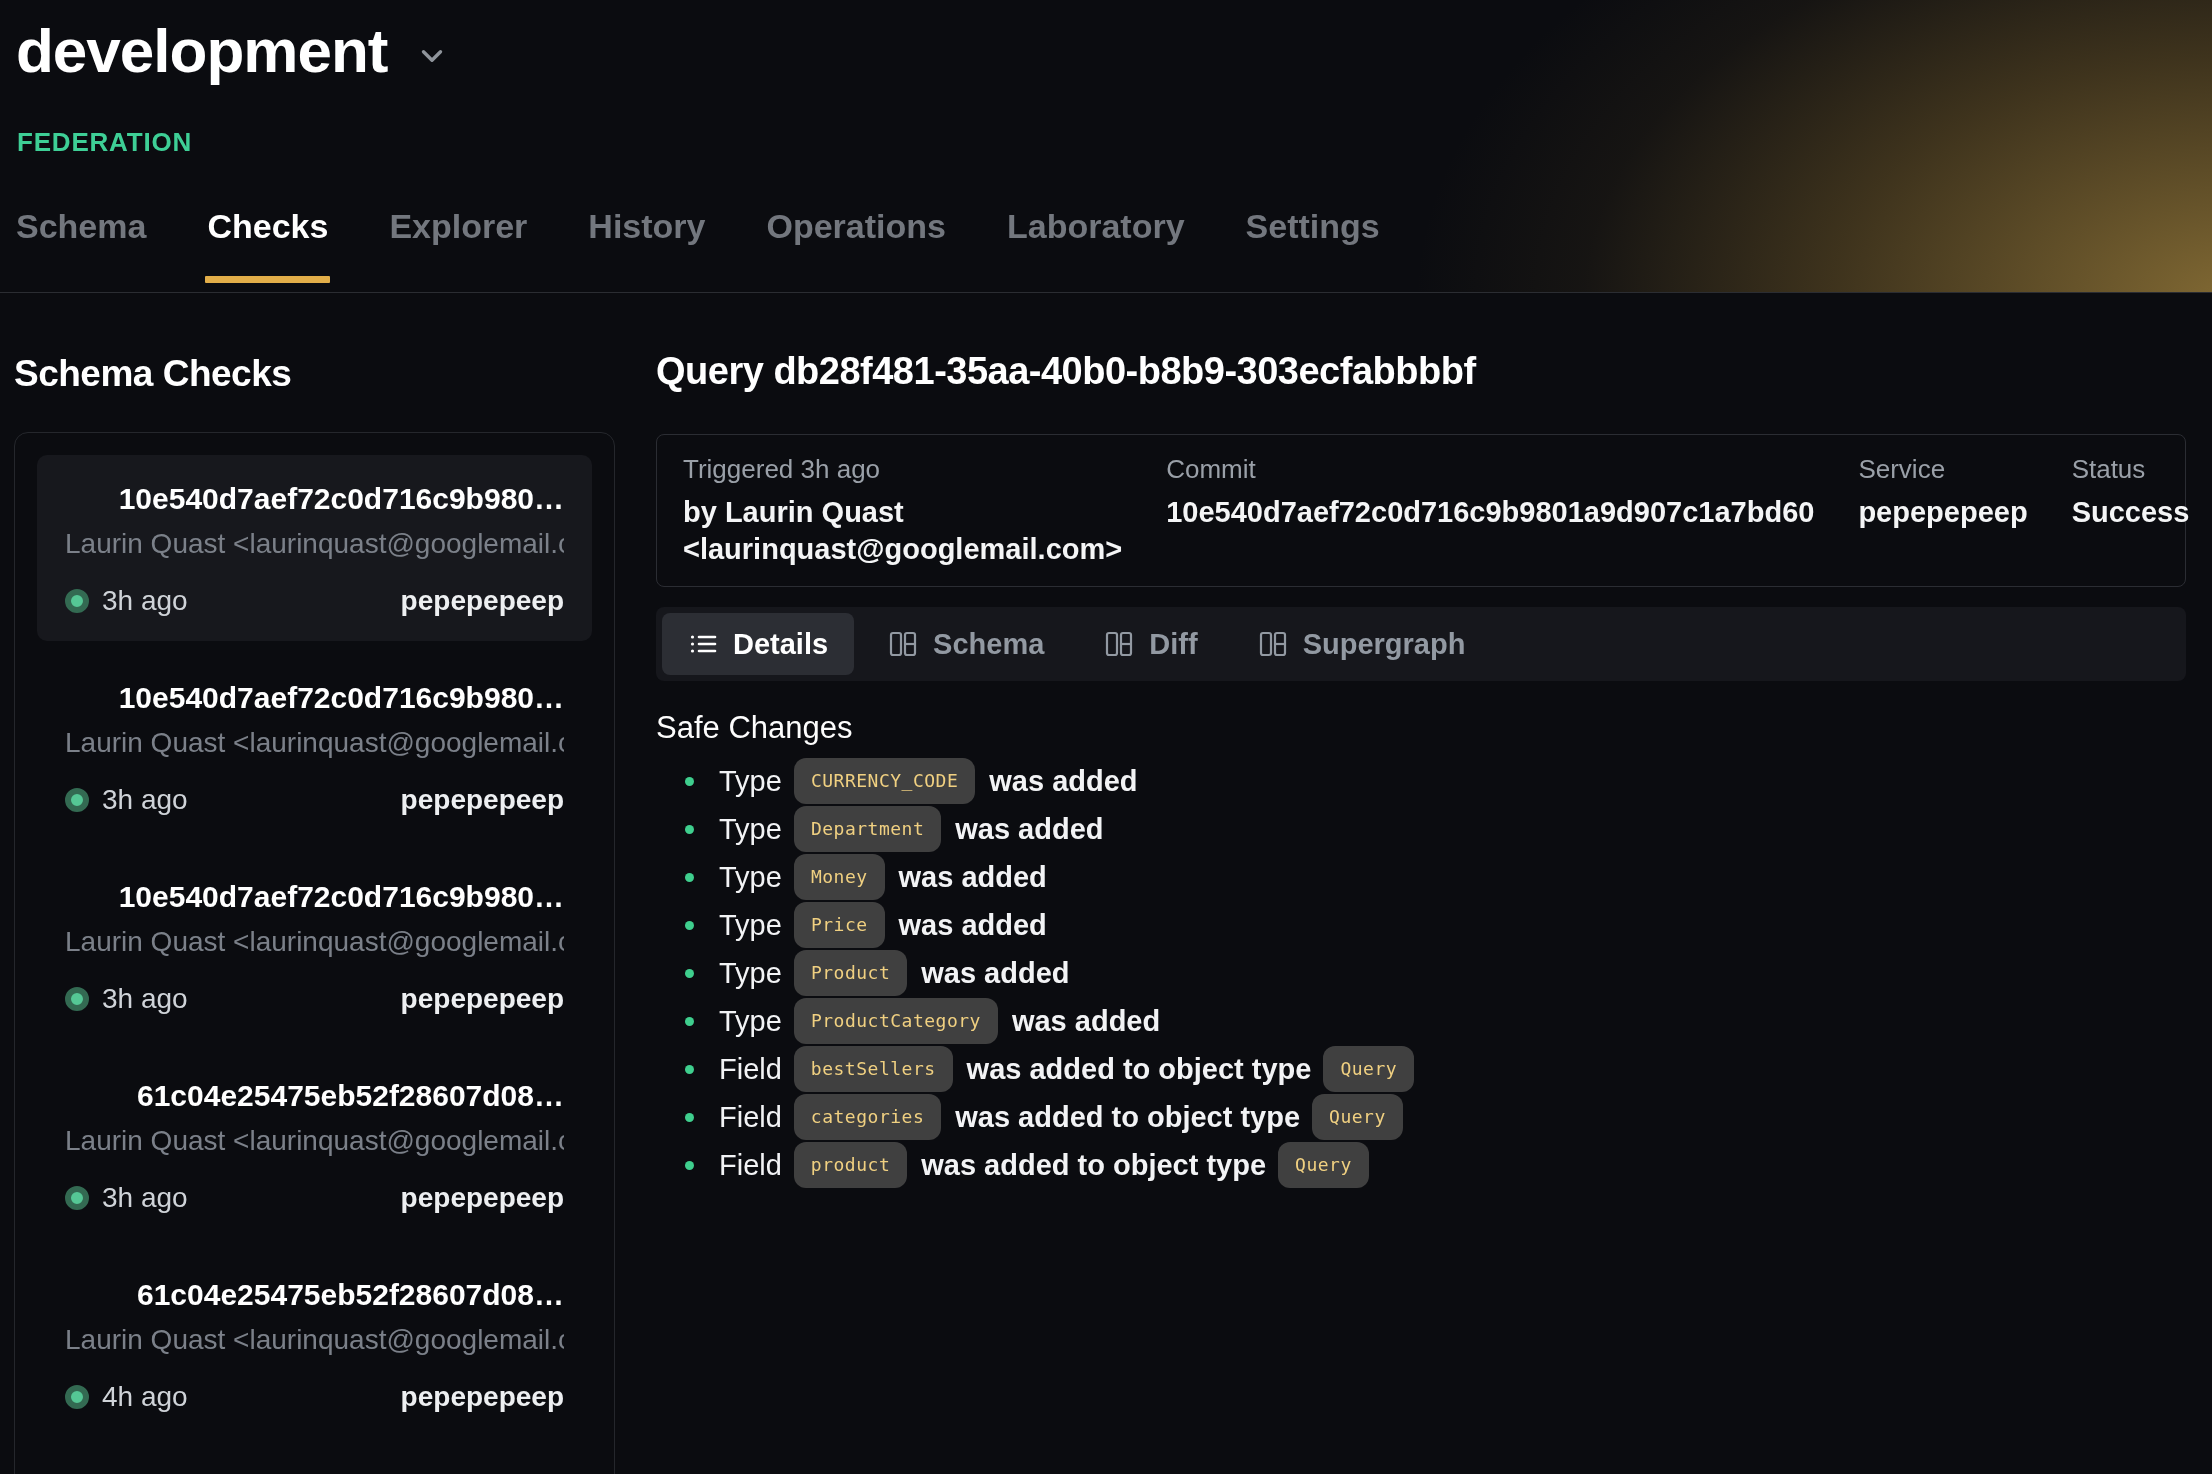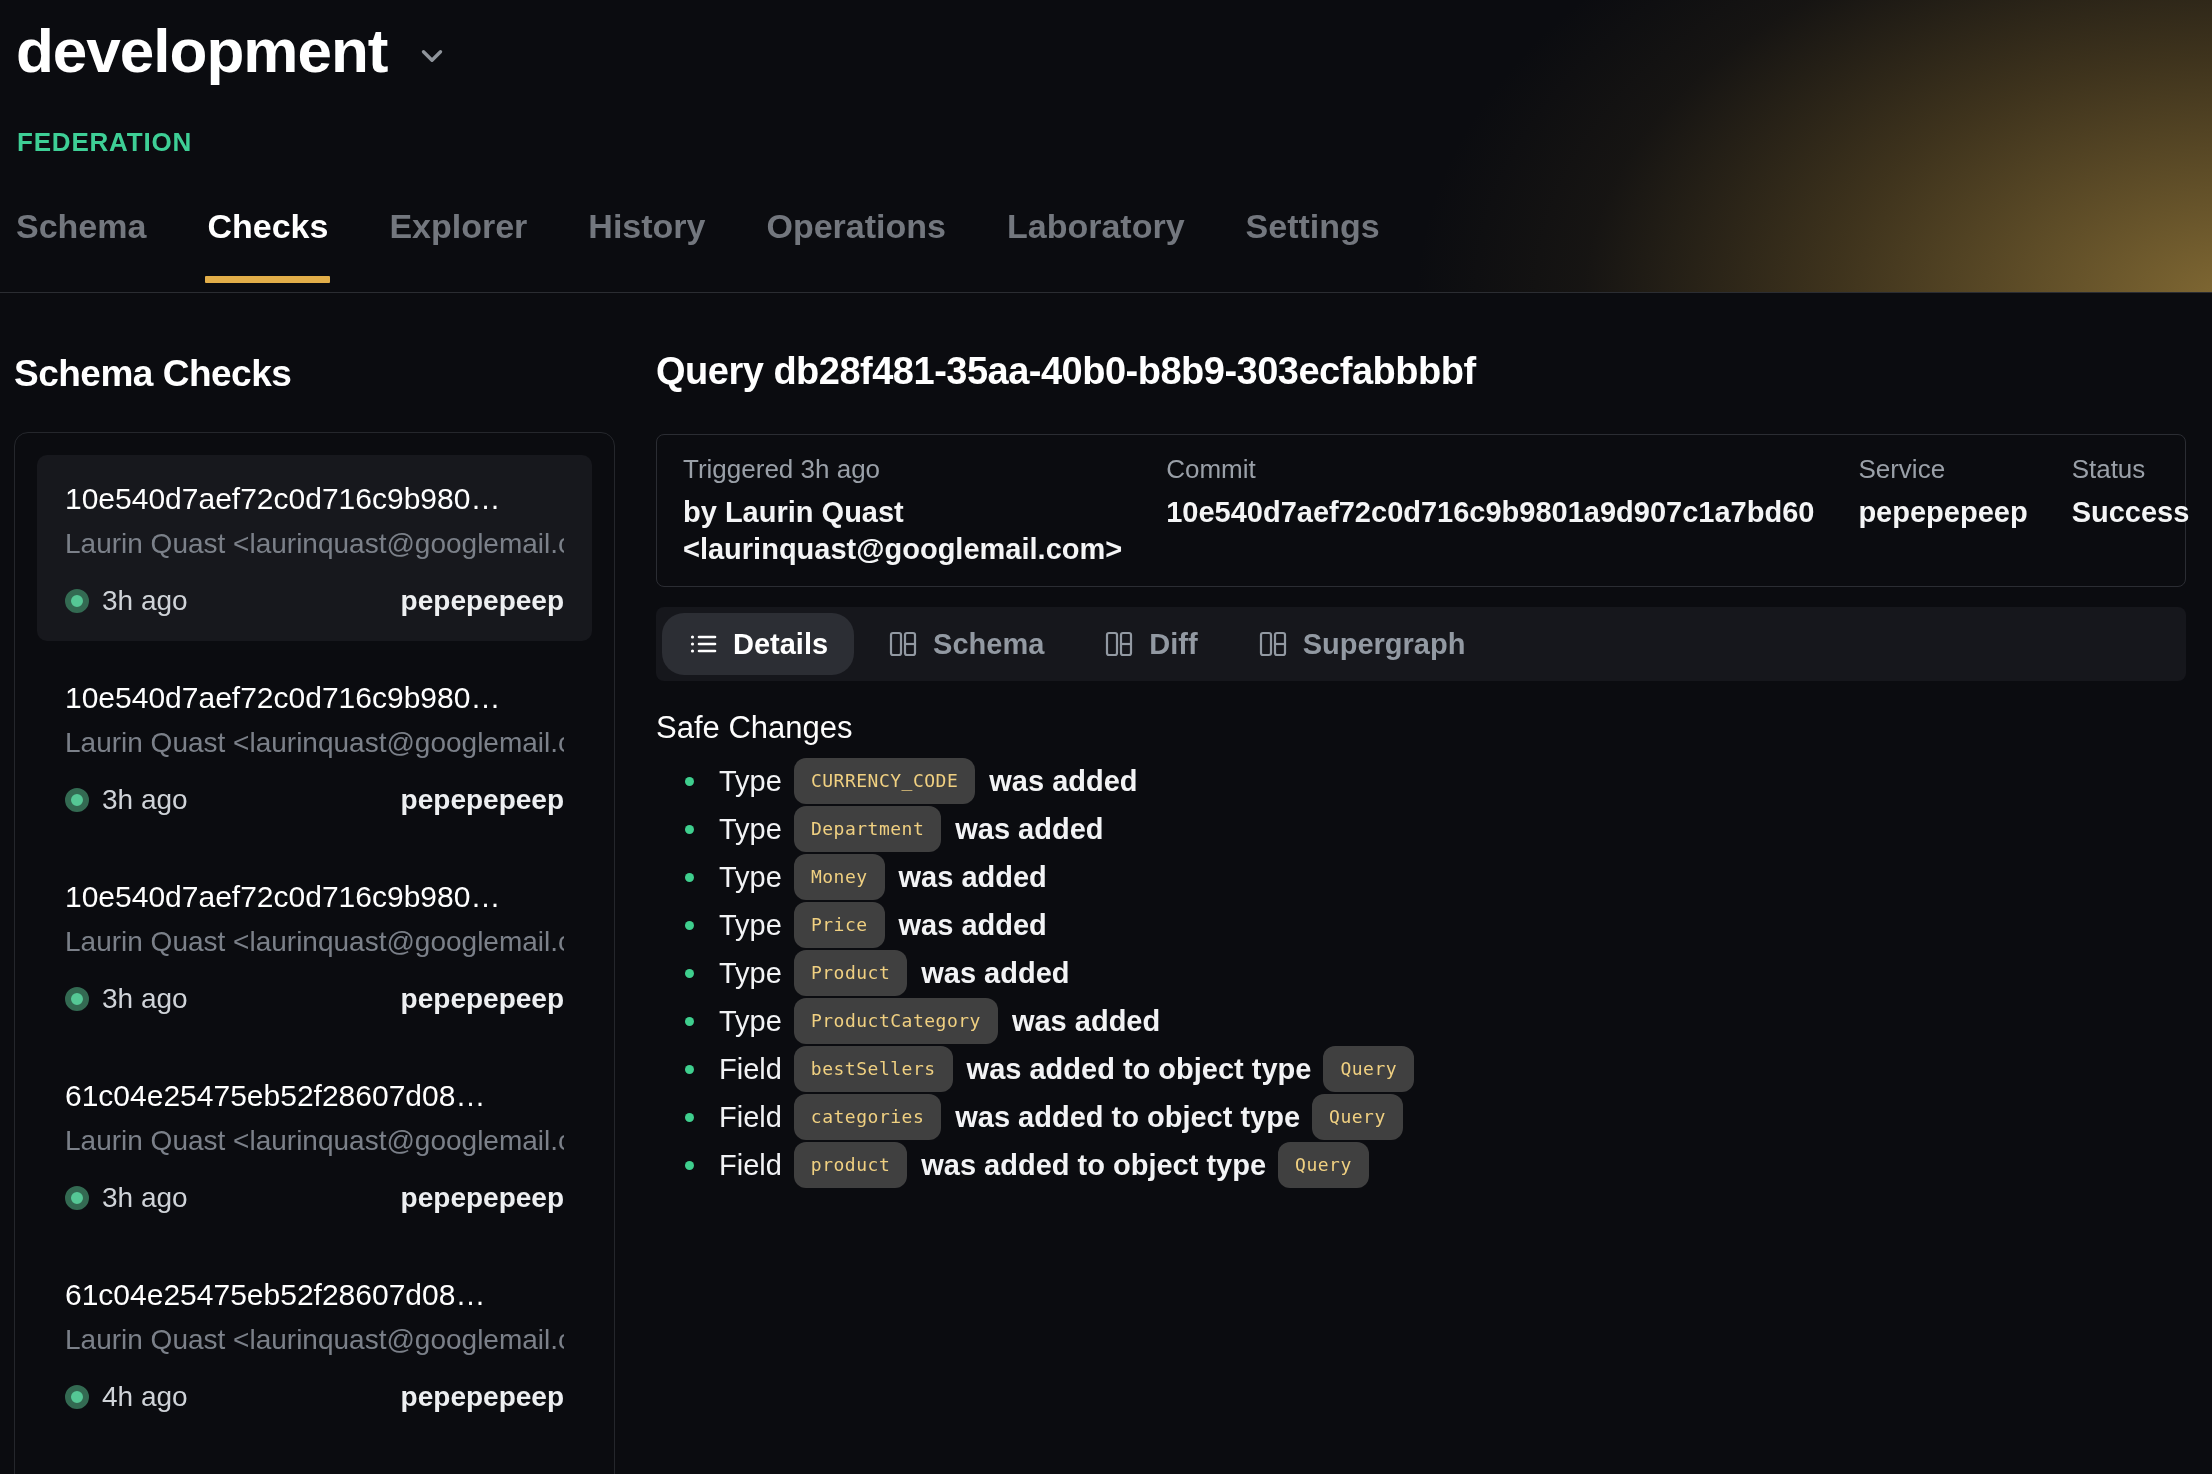--- a/index.html
+++ b/index.html
@@ -41,22 +41,22 @@
   
   .sidebar { position:absolute; left:14px; top:352px; width:601px; }
   .sidebar-title { margin:0; font-size:37px; font-weight:700; letter-spacing:-0.5px; line-height:44px; }
   .check-list {
     margin-top:36px; border:1px solid #25272c; border-radius:14px;
     padding:22px; height:1100px; overflow:hidden;
   }
   .check-item { border-radius:10px; padding:26px 28px 24px; margin-bottom:13px; cursor:pointer; }
   .check-item.selected { background:#17181d; }
   .check-id {
-    font-size:30px; font-weight:400; line-height:36px; color:#fff;
-    white-space:nowrap; overflow:hidden;
+    font-size:30px; font-weight:700; line-height:36px; color:#fff;
+    white-space:nowrap; overflow:hidden;text-align:right;
   }
   .check-author {
     margin-top:10px; font-size:28px; line-height:34px; color:#7b8089;
     white-space:nowrap; overflow:hidden;
   }
   .check-meta { margin-top:24px; display:flex; justify-content:space-between; }
   .meta-left { display:flex; align-items:center; }
   .status-dot {
     width:24px; height:24px; border-radius:50%;
     background:#55c795; border:6px solid #336a52;
@@ -80,21 +80,21 @@
   .bold { font-weight:700; }
 
   .tab-strip {
     margin-top:20px; height:74px; border-radius:8px; background:#16171c;
     display:flex; align-items:center; padding:6px;
   }
   .dtab {
     display:flex; align-items:center; gap:15px; height:62px; border-radius:8px;
     padding:0 26px; font-size:29px; font-weight:600; color:#9299a2; cursor:pointer;
   }
-  .dtab.active { background:#2c2e34; color:#ffffff;border-radius:22px; }
+  .dtab.active { background:#2c2e34; color:#ffffff; }
   .dtab + .dtab { margin-left:8px; }
   .dtab svg { display:block; }
 
   .section-title { margin:28px 0 0; font-size:31px; font-weight:500; line-height:38px; color:#fdfdfd; }
 
   .changes { list-style:none; margin:10px 0 0; padding:0 0 0 29px; }
   .change-row { display:flex; align-items:center; height:48px; font-size:29px; color:#f2f3f5; }
   .bullet { width:9px; height:9px; border-radius:50%; background:#3fcf8e; flex:0 0 auto; }
   .change-kind { margin-left:25px; }
   .code {

